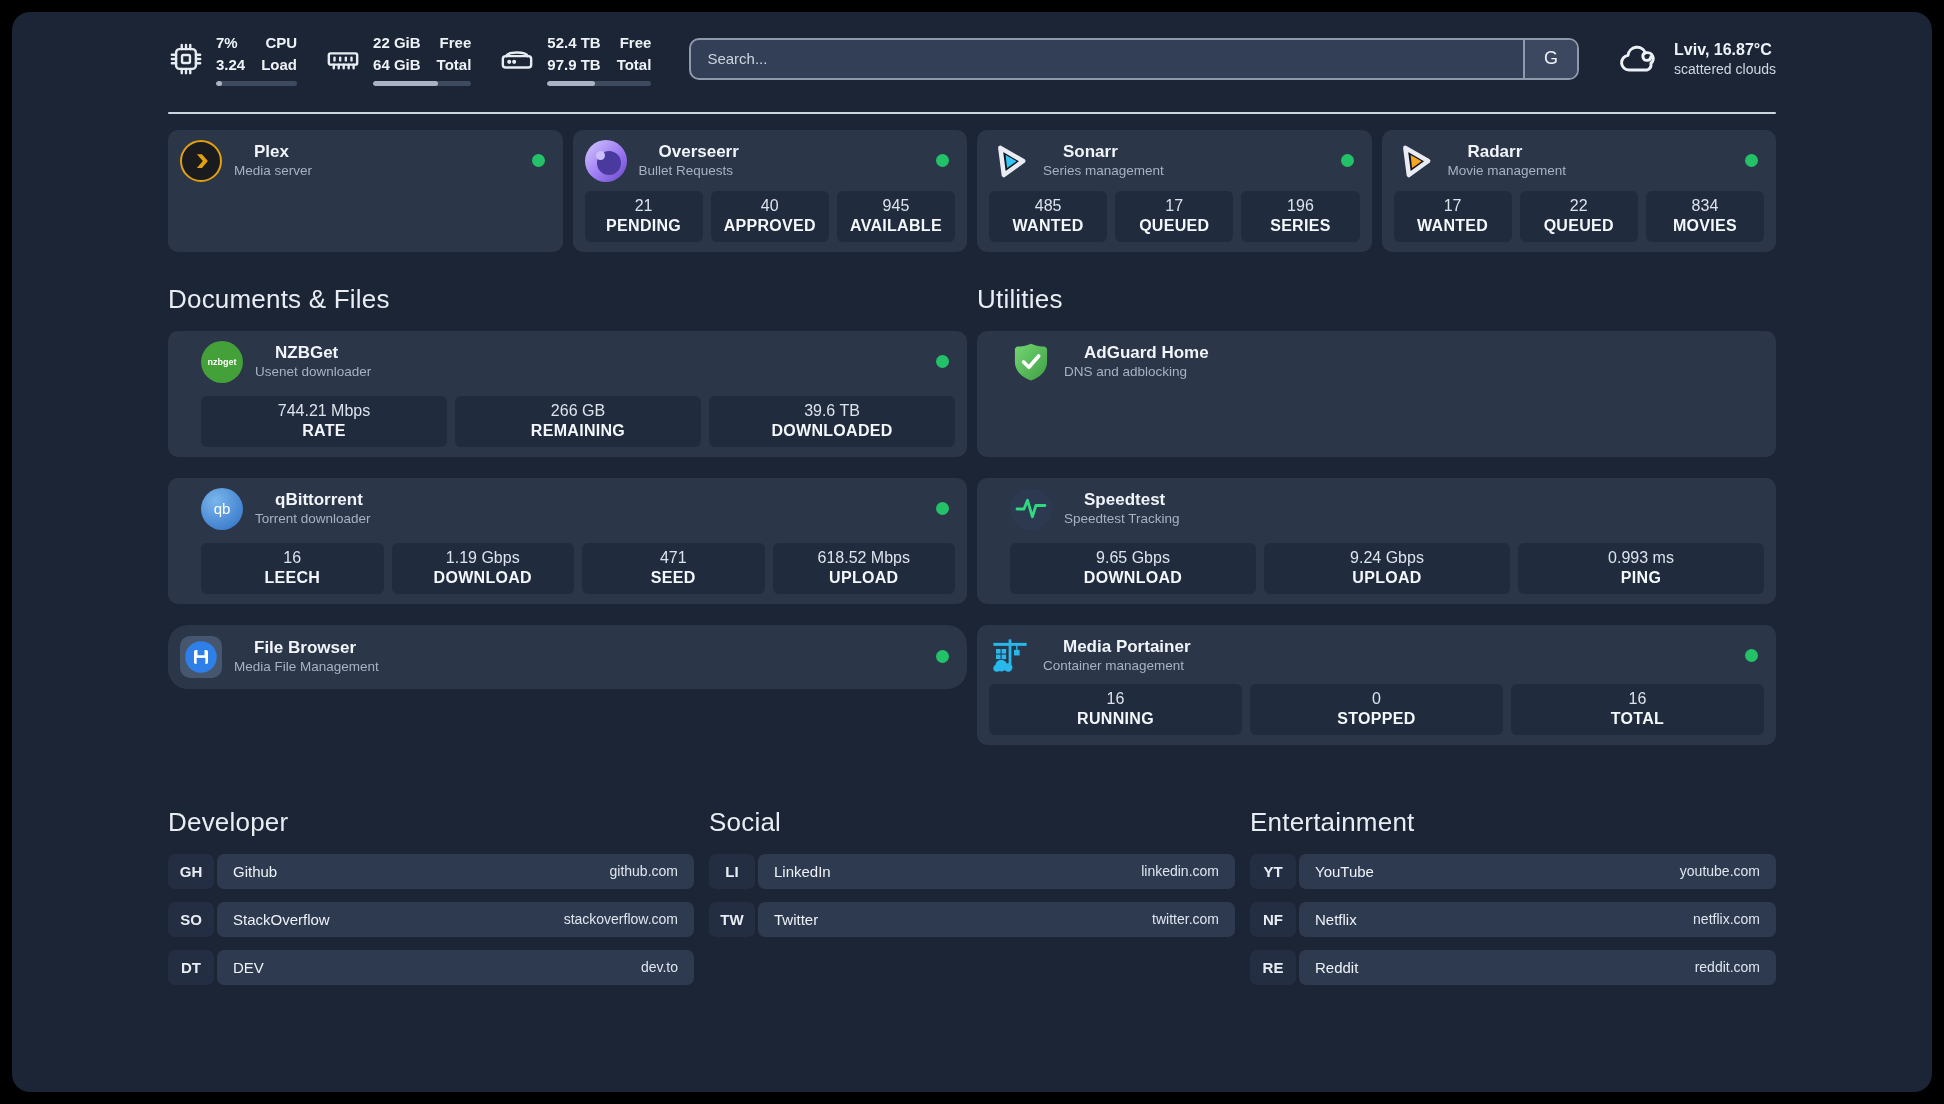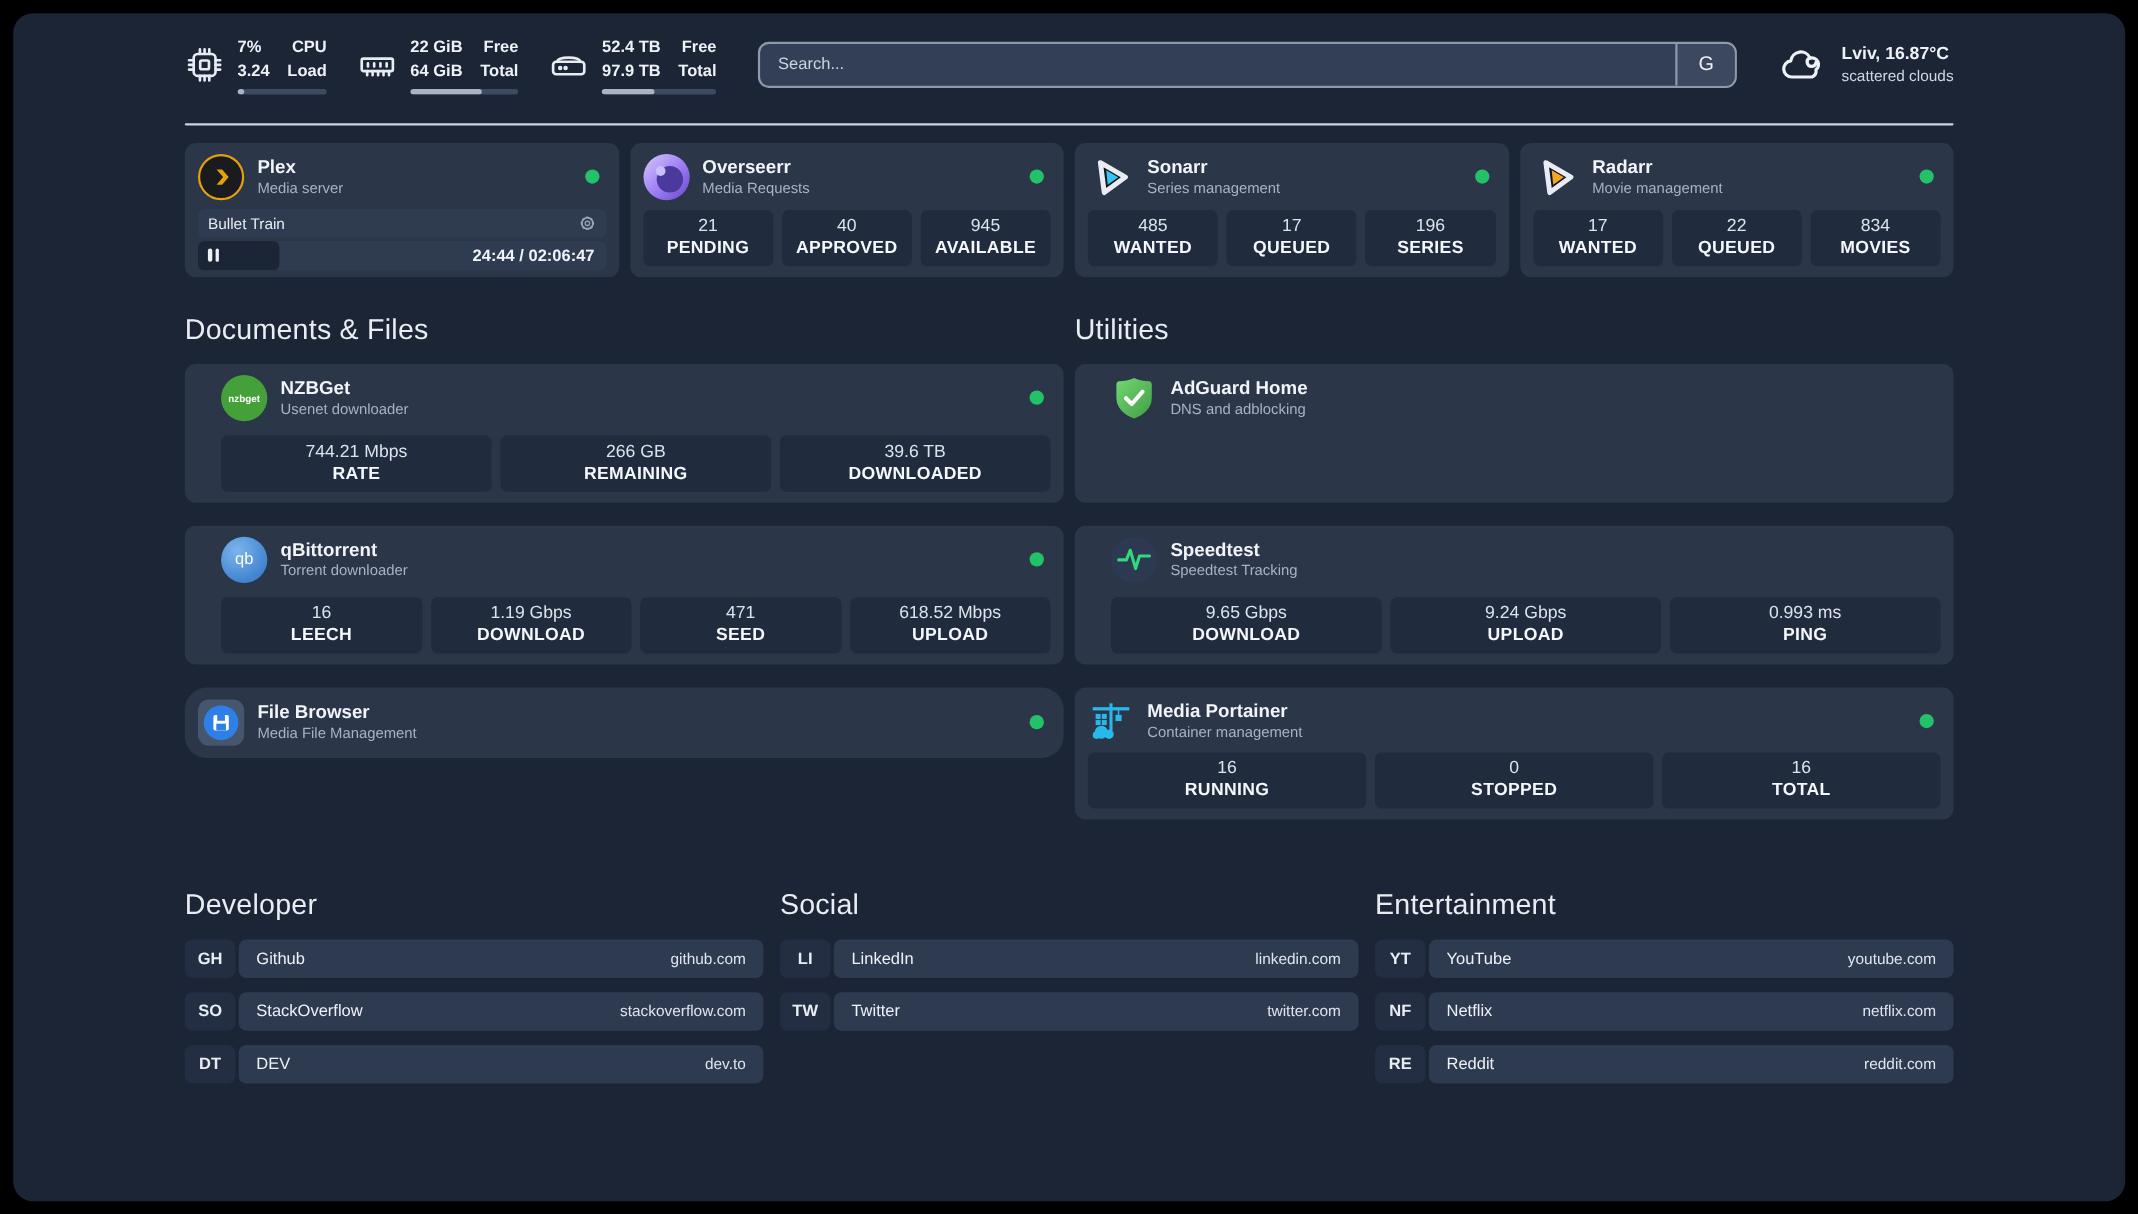--- a/index.html
+++ b/index.html
@@ -37,21 +37,21 @@
   .media-grid { margin-top:16px; display:grid; grid-template-columns:repeat(4,1fr); gap:10px; }
 
   .card { background:#2b3649; border-radius:10px; padding:10px 12px; display:flex; flex-direction:column; justify-content:space-between; }
   .card.h122 { height:122px; }
   .card.h114 { height:126px;padding-left:33px; }
   .card.h64  { height:64px; justify-content:center;border-radius:20px; }
   .card.h120 { height:120px; }
 
   .chead { display:flex; align-items:center; gap:12px; }
   .ctitles { line-height:1.25; }
-  .ctitle { font-size:17px; font-weight:600; color:#f1f4f9; }
+  .ctitle { font-size:17px; font-weight:600; color:#f1f4f9;margin-left:20px; }
   .csub { font-size:13.5px; color:#a7b2c3; }
   .dot { width:13px; height:13px; border-radius:50%; background:#23c268; margin-left:auto; margin-right:6px; flex:none; }
 
   .appicon { width:42px; height:42px; border-radius:50%; flex:none; display:flex; align-items:center; justify-content:center; position:relative; overflow:hidden; }
   .appicon svg { width:100%; height:100%; }
   .plex-ic { background:#191b1f; border:2.5px solid #e5a00d; }
   .plex-ic svg { width:22px; height:22px; }
   .overseerr-ic { background:linear-gradient(135deg,#d4c9fb 0%,#9d7bf4 55%,#6747c7 100%); }
   .overseerr-pupil { width:24px; height:24px; border-radius:50%; background:#4b3a9e; position:absolute; right:6px; bottom:7px; }
   .overseerr-glint { width:9px; height:9px; border-radius:50%; background:#cabffc; position:absolute; left:11px; top:11px; }
@@ -205,52 +205,31 @@
           <svg viewBox="0 0 24 24">
                 <path d="M7.5 4.5h5.5l6.5 7.5-6.5 7.5H7.5l6.5-7.5z" fill="#e5a00d"></path>
               </svg>
         </div>
         <div class="ctitles">
           <div class="ctitle">Plex</div>
           <div class="csub">Media server</div>
         </div>
         <span class="dot"></span>
       </div>
-      <div class="npwidget">
-        <div class="nprow1">
-          <span>Bullet Train</span>
-          <span class="gear">
-            <svg viewBox="0 0 24 24" fill="none" stroke="#99a3b5" stroke-width="1.8">
-              <rect x="5" y="5" width="14" height="14" rx="4.5"></rect>
-              <rect x="5" y="5" width="14" height="14" rx="4.5" transform="rotate(45 12 12)"></rect>
-              <circle cx="12" cy="12" r="3"></circle>
-            </svg>
-          </span>
-        </div>
-        <div class="nprow2">
-          <div class="npfill" style="width: 20%;">
-            <span class="pausebars">
-                  <i></i>
-                  <i></i>
-                </span>
-          </div>
-          <span class="nptime">24:44 / 02:06:47</span>
-        </div>
-      </div>
     </div>
 
     <div class="card h122">
       <div class="chead">
         <div class="appicon overseerr-ic">
           <span class="overseerr-pupil"></span>
               <span class="overseerr-glint"></span>
         </div>
         <div class="ctitles">
           <div class="ctitle">Overseerr</div>
-          <div class="csub">Media Requests</div>
+          <div class="csub">Bullet Requests</div>
         </div>
         <span class="dot"></span>
       </div>
       <div class="statrow">
         <div class="statbox">
           <div class="statval">21</div>
               <div class="statlab">PENDING</div>
         </div>
         <div class="statbox">
           <div class="statval">40</div>

